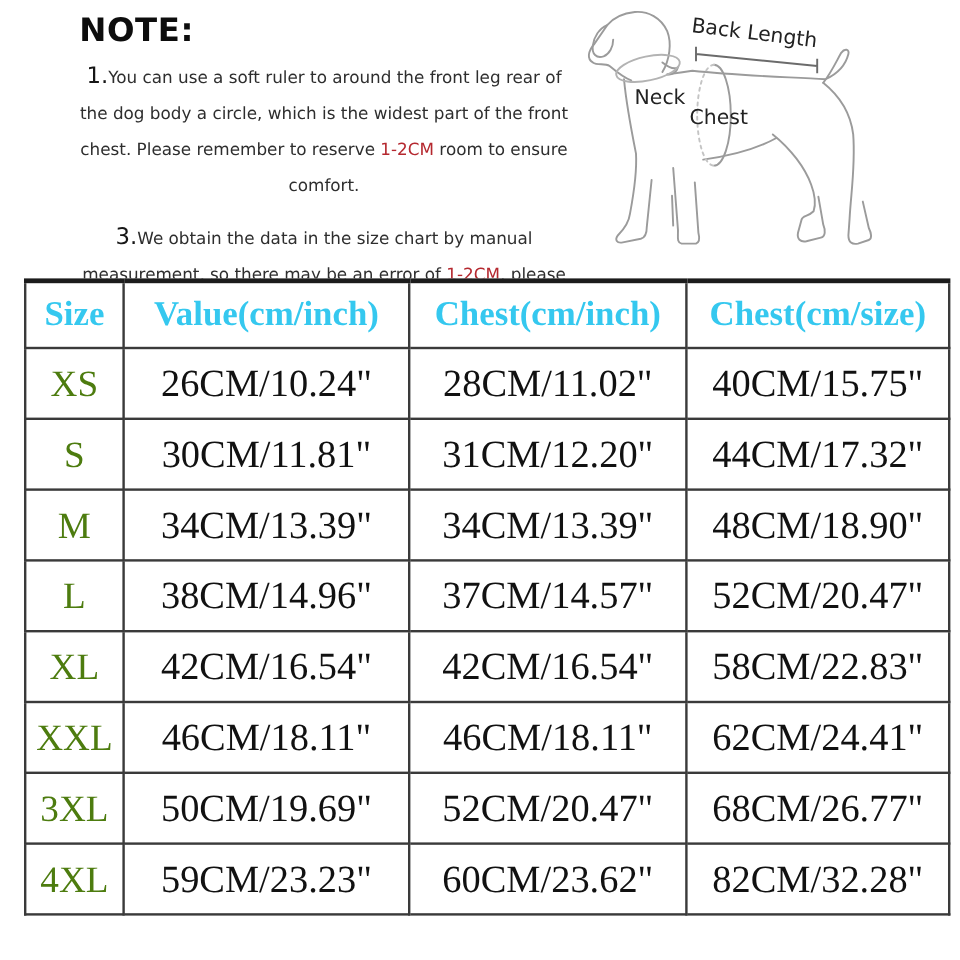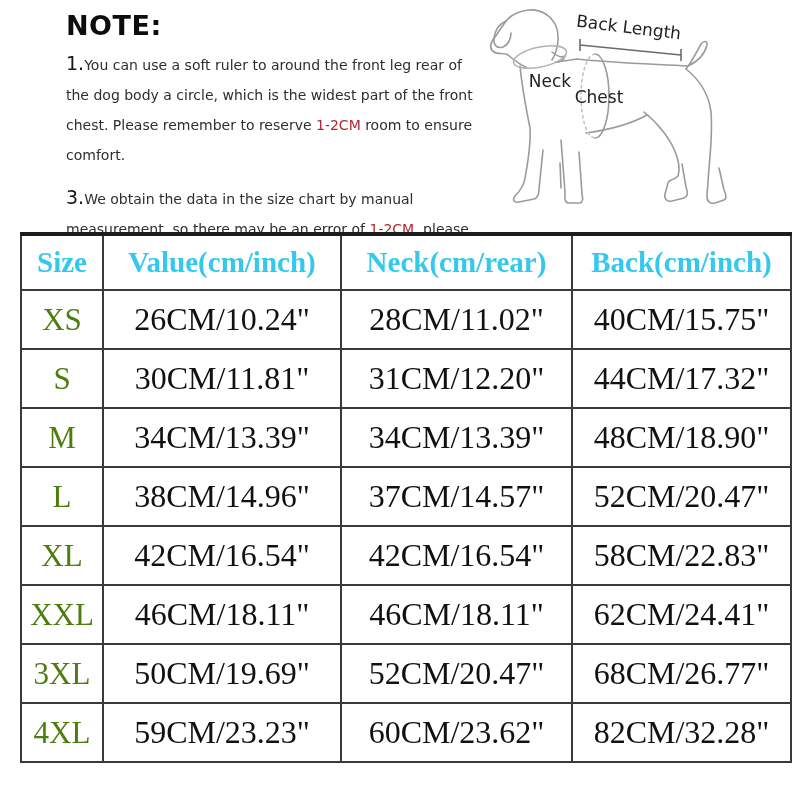--- a/index.html
+++ b/index.html
@@ -15,20 +15,21 @@
   .notes {
     position: absolute; left: 66px; top: 10px; width: 408px;
   }
   .notes-heading {
     font-size: 27px; font-weight: bold; color: #0d0d0d;
     margin: 0 0 7px 0; letter-spacing: 0.5px;
   }
   .note {
     font-size: 14px; color: #2e2e2e; line-height: 30px;
     margin: 0 0 12px 0;
+    text-align: center;
   }
   .note .num { font-size: 19px; color: #161616; }
   .note .red { color: #b5282f; }
 
   
   .dog-diagram { position: absolute; left: 468px; top: 0; width: 332px; height: 230px; }
   .dog-diagram svg text {
     font-family: "DejaVu Sans", sans-serif;
     fill: #222222;
   }
@@ -119,22 +120,22 @@
     <colgroup>
       <col style="width:82px">
         <col style="width:238px">
         <col style="width:231px">
         <col style="width:219px">
     </colgroup>
     <thead>
       <tr>
         <th>Size</th>
         <th>Value(cm/inch)</th>
-        <th>Neck(cm/rear)</th>
-        <th>Back(cm/inch)</th>
+        <th>Chest(cm/inch)</th>
+        <th>Chest(cm/size)</th>
       </tr>
     </thead>
     <tbody>
       <tr>
         <td class="size-cell">XS</td>
         <td>26CM/10.24"</td>
         <td>28CM/11.02"</td>
         <td>40CM/15.75"</td>
       </tr>
       <tr>

